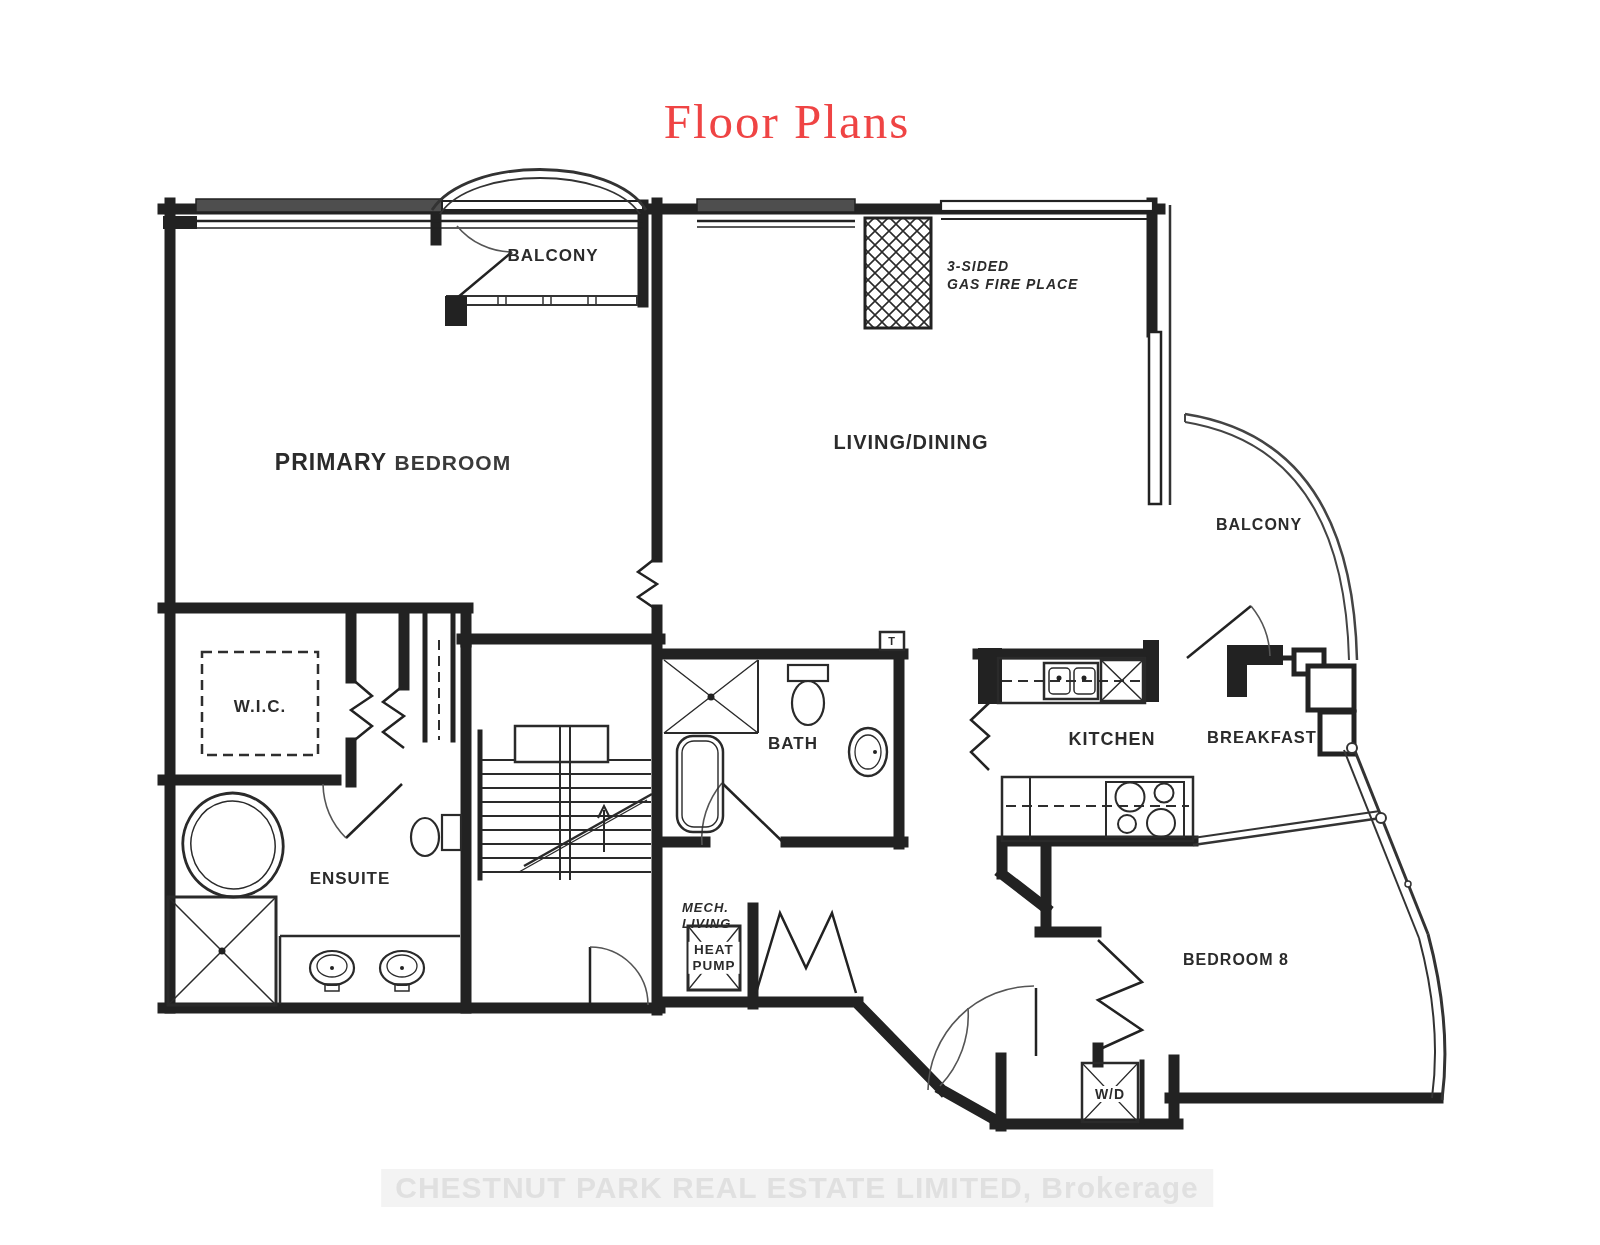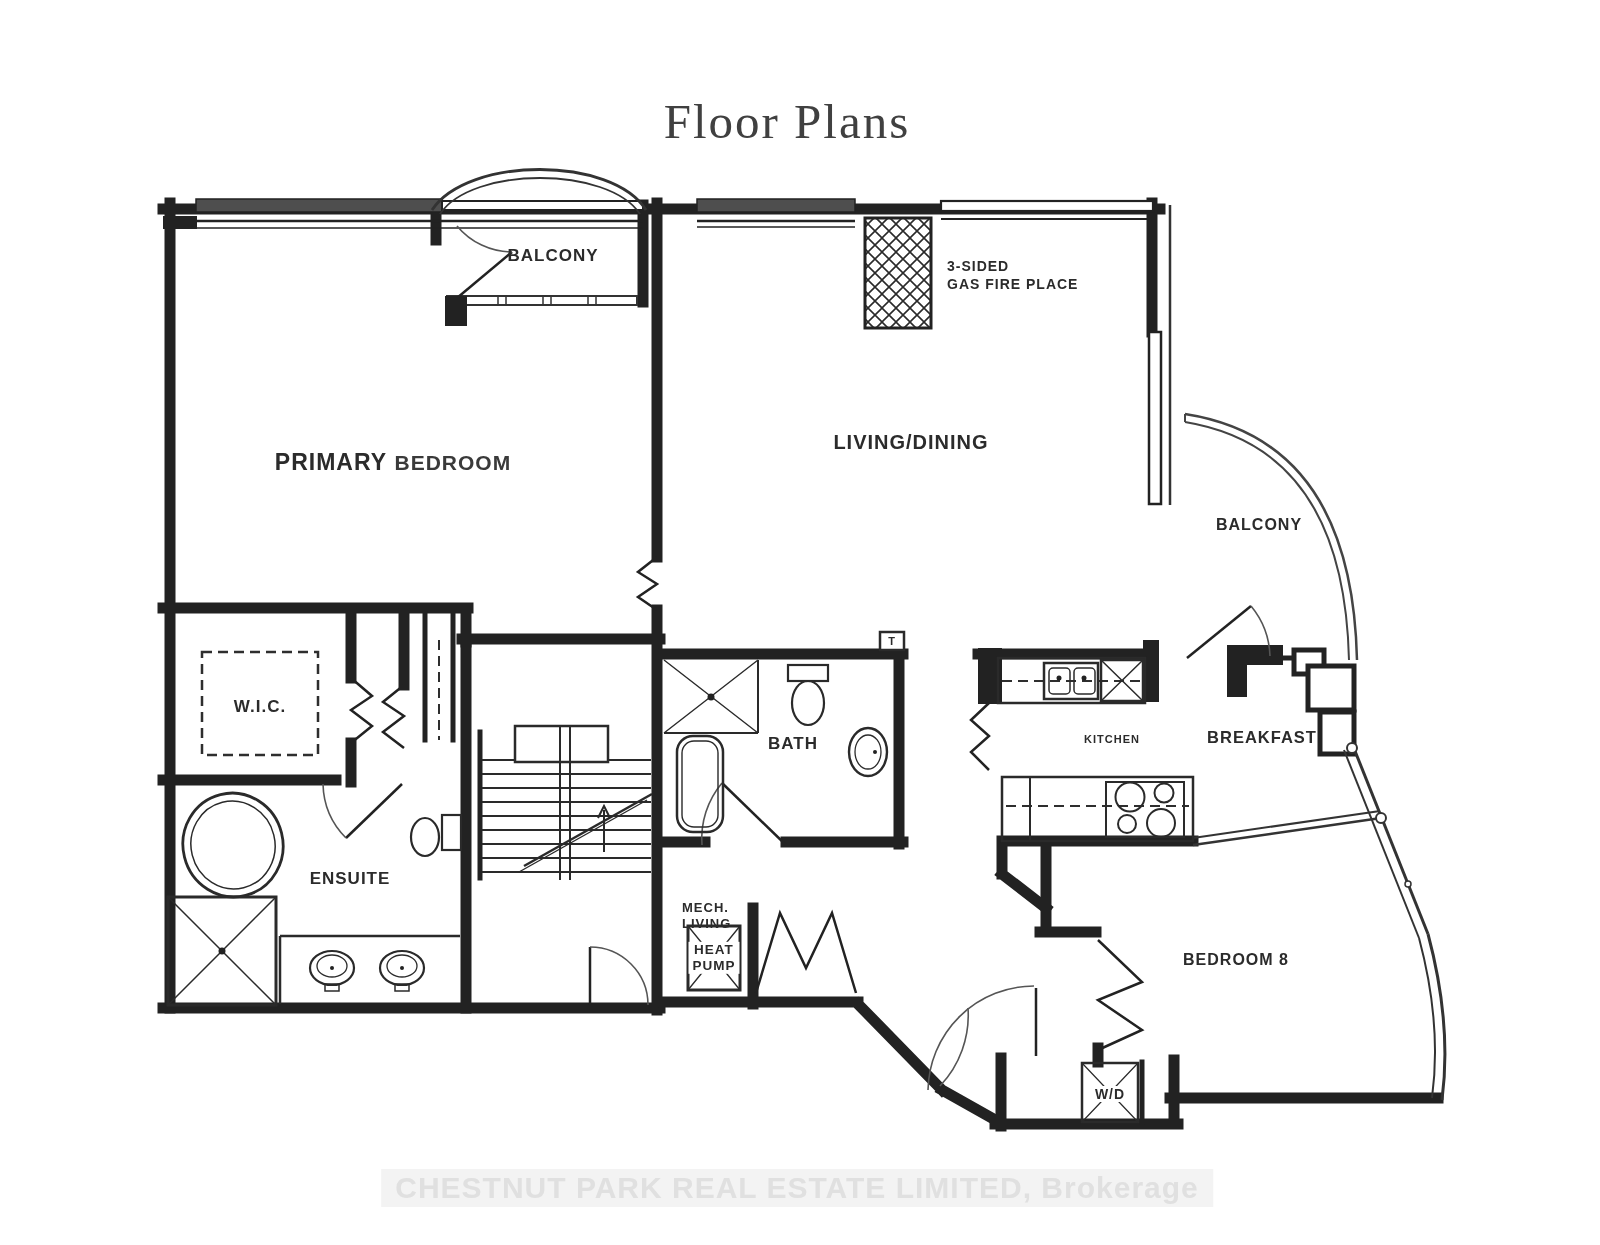--- a/index.html
+++ b/index.html
@@ -1,25 +1,25 @@
 <!DOCTYPE html>
 <html><head>
 <meta charset="utf-8">
 <style>
   html,body{margin:0;padding:0;background:#ffffff;}
   .stage{position:relative;width:1600px;height:1245px;background:#ffffff;overflow:hidden;
          font-family:"Liberation Sans",sans-serif;}
   .plan-svg{position:absolute;left:0;top:0;}
   .title{position:absolute;left:787px;top:121px;transform:translate(-50%,-50%);
-         font-family:"Liberation Serif","DejaVu Serif",serif;font-size:49px;color:#404040;
+         font-family:"Liberation Serif","DejaVu Serif",serif;font-size:49px;color:#ef4444;
          letter-spacing:2px;white-space:nowrap;}
   .lbl{position:absolute;transform:translate(-50%,-50%);font-weight:bold;color:#2b2b2b;
        letter-spacing:1px;white-space:nowrap;}
   .lbl-left{position:absolute;font-weight:bold;color:#2b2b2b;letter-spacing:1px;
-       white-space:nowrap;line-height:1.25;}
+       white-space:nowrap;line-height:1.25;font-style:italic;}
   .two-line{text-align:center;line-height:1.2;}
   .boxed{background:#ffffff;padding:0 4px;}
   .watermark{position:absolute;left:797px;top:1188px;transform:translate(-50%,-50%);
        background:#f3f3f3;color:#e0e0e0;font-size:30px;letter-spacing:1px;
        padding:2px 14px;white-space:nowrap;font-weight:bold;}
 </style>
 </head>
 <body>
 
 <div class="stage">
@@ -249,21 +249,21 @@
   <div class="lbl-left" style="left:682px;top:856px;font-size:13px;margin-top:44px;">
     <div>MECH.</div>
     <div>LIVING</div>
   </div>
 
   <div class="lbl two-line boxed" style="left:714px;top:958px;font-size:13.5px;">
     <div>HEAT</div>
     <div>PUMP</div>
   </div>
 
-  <div class="lbl" style="left:1112px;top:739px;font-size:11px;">KITCHEN</div>
+  <div class="lbl" style="left:1112px;top:739px;font-size:18px;">KITCHEN</div>
 
   <div class="lbl" style="left:1262px;top:737px;font-size:16.5px;">BREAKFAST</div>
 
   <div class="lbl" style="left:1236px;top:960px;font-size:16px;">BEDROOM 8</div>
 
   <div class="lbl boxed" style="left:1110px;top:1094px;font-size:14px;">W/D</div>
 
   <div class="lbl" style="left:892px;top:641px;font-size:11px;">T</div>
 
   <div class="watermark">CHESTNUT PARK REAL ESTATE LIMITED, Brokerage</div>

